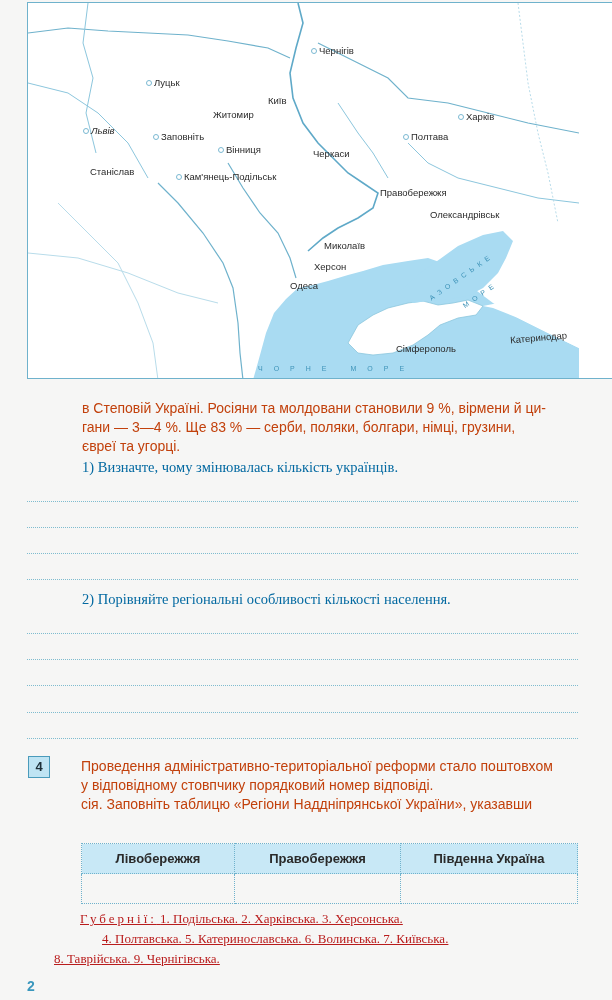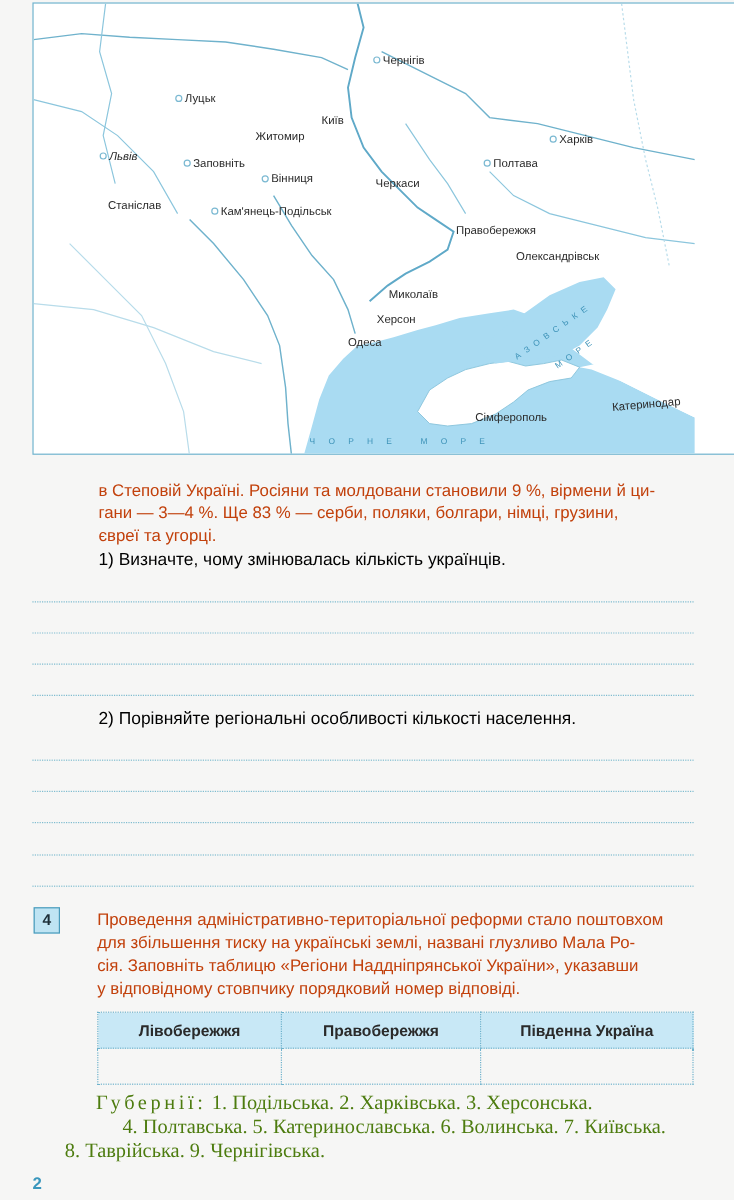--- a/index.html
+++ b/index.html
@@ -3,28 +3,28 @@
 <meta charset="utf-8">
 <style>
   html,body{margin:0;padding:0;}
   body{width:612px;height:1000px;background:#f6f6f5;position:relative;overflow:hidden;font-family:"Liberation Sans",sans-serif;color:#2a2a2a;}
   .map{position:absolute;left:27px;top:2px;width:597px;height:377px;border:1.5px solid #6fb2cc;background:#fff;overflow:hidden;box-sizing:border-box;}
   .map svg{position:absolute;left:0;top:0;}
   .city{position:absolute;font-size:9.5px;color:#2a2a2a;white-space:nowrap;font-family:"Liberation Sans",sans-serif;}
   .city .dot{display:inline-block;width:4px;height:4px;border:1px solid #7bb9d2;border-radius:50%;margin-right:2px;vertical-align:middle;background:#fff;}
   .sea-label{position:absolute;font-size:7px;color:#3e93b8;letter-spacing:11px;}
   .p{position:absolute;font-size:14px;line-height:19px;color:#c2410c;}
-  .q{position:absolute;font-family:Liberation Sans, sans-serif;font-size:14.5px;color:#000000;}
+  .q{position:absolute;font-family:Liberation Serif, serif;font-size:14.5px;color:#0369a1;}
   .dline{position:absolute;left:27px;width:551px;height:0;border-top:1.5px dotted #7fbccf;}
   .tasknum{position:absolute;left:28px;top:756px;width:22px;height:22px;border:1.5px solid #4a9bbb;background:#bfe4f3;box-sizing:border-box;font-weight:bold;font-size:13px;text-align:center;line-height:20px;color:#1d2f38;}
   table.reg{position:absolute;left:81px;top:843px;width:497px;border-collapse:collapse;}
   table.reg th,table.reg td{border:1.5px dotted #6fb2cc;font-size:13px;font-weight:bold;text-align:center;color:#2a2a2a;}
   table.reg th{background:#c8e8f6;height:27px;}
   table.reg td{height:27px;background:#f6f6f5;}
-  .gub{position:absolute;font-family:"Liberation Serif",serif;font-size:17px;line-height:20px;color:#4d7c0f;}
+  .gub{position:absolute;font-family:"Liberation Serif",serif;font-size:13px;line-height:20px;color:#b91c1c;text-decoration:underline;}
   .pagenum{position:absolute;left:27px;top:978px;font-weight:bold;font-size:14px;color:#3a97bd;}
 </style>
 </head>
 <body>
 
 <div class="map">
   <svg width="551" height="377" viewBox="0 0 551 377">
 
     <path d="M225 377 L232 352 L238 330 L246 310 L258 296 L270 285 L285 282 L300 278 L320 272 L335 268 L355 262 L380 258 L400 255 L420 262 L430 275 L445 285 L465 300 L490 315 L520 330 L551 345 L551 377 Z" fill="#a9dbf2"></path>
 
@@ -91,23 +91,22 @@
 <div class="dline" style="top:633px;"></div>
 <div class="dline" style="top:659px;"></div>
 <div class="dline" style="top:685px;"></div>
 <div class="dline" style="top:712px;"></div>
 <div class="dline" style="top:738px;"></div>
 
 <div class="tasknum">4</div>
 
 <div class="p" style="left:81px;top:757px;width:500px;">
   <div>Проведення адміністративно-територіальної реформи стало поштовхом</div>
-  <div>для збільшення тиску на українські землі, названі глузливо Мала Ро-</div>
+  <div>у відповідному стовпчику порядковий номер відповіді.</div>
   <div>сія. Заповніть таблицю «Регіони Наддніпрянської України», указавши</div>
-  <div>у відповідному стовпчику порядковий номер відповіді.</div>
 </div>
 
 <table class="reg">
   <tbody>
       <tr>
     <th style="width:150px;">Лівобережжя</th>
     <th style="width:163px;">Правобережжя</th>
     <th>Південна Україна</th>
   </tr>
   <tr>

